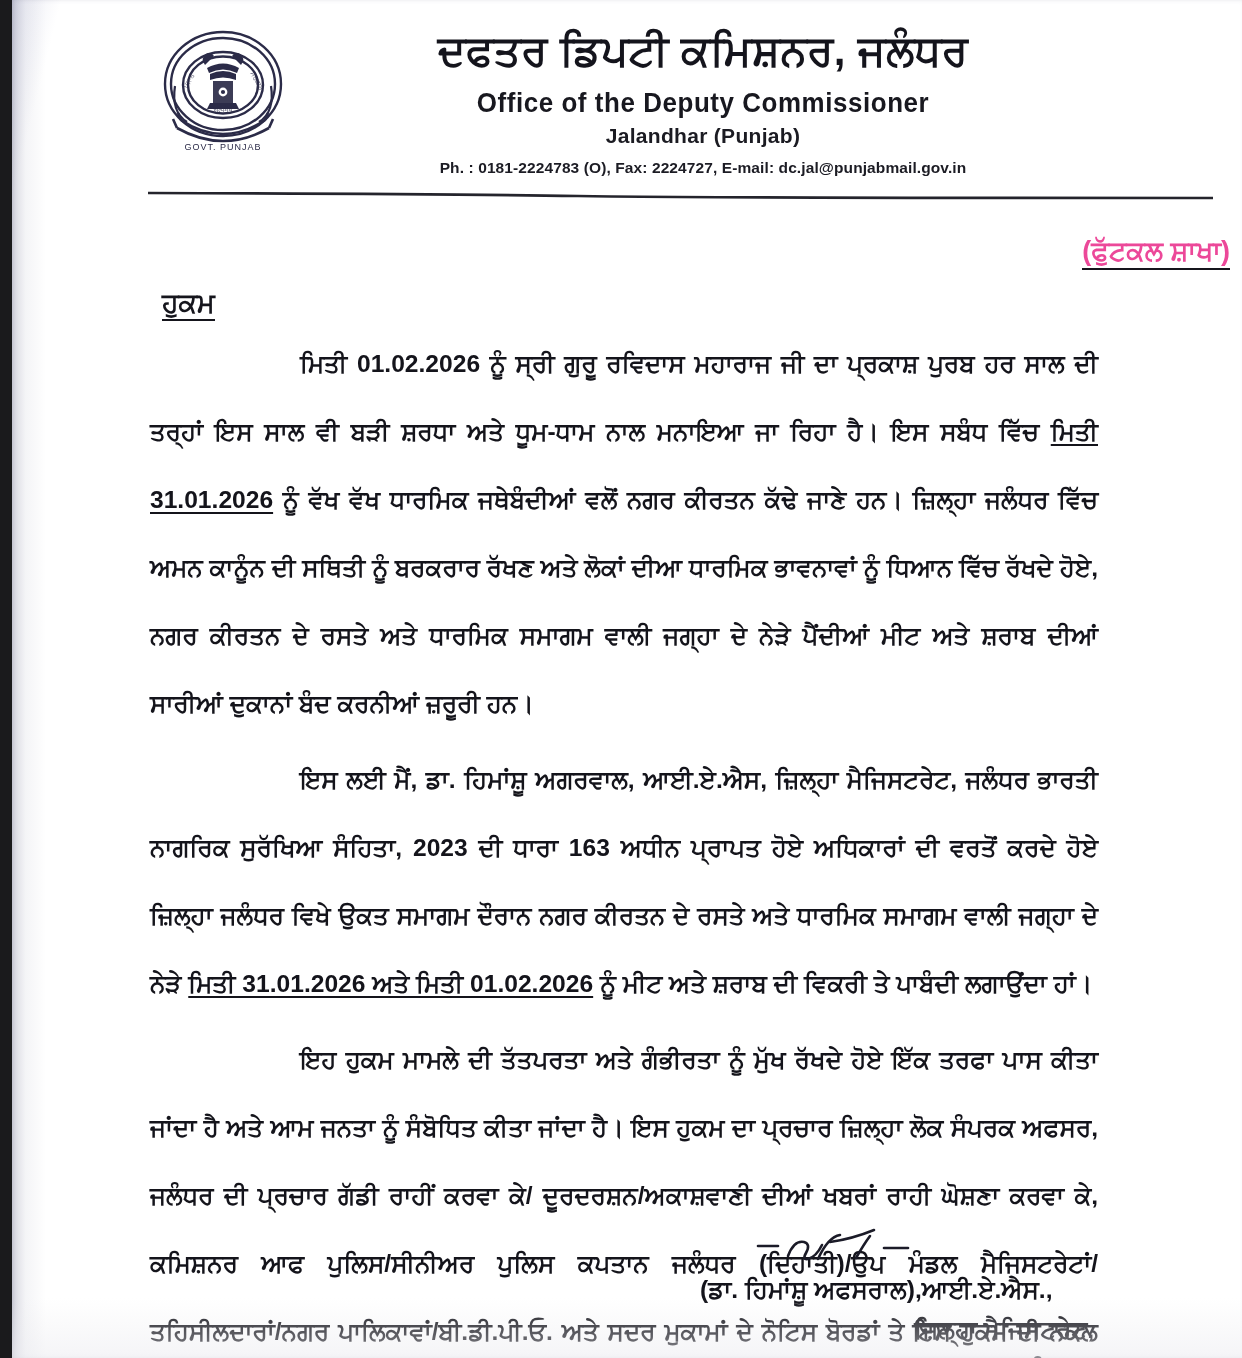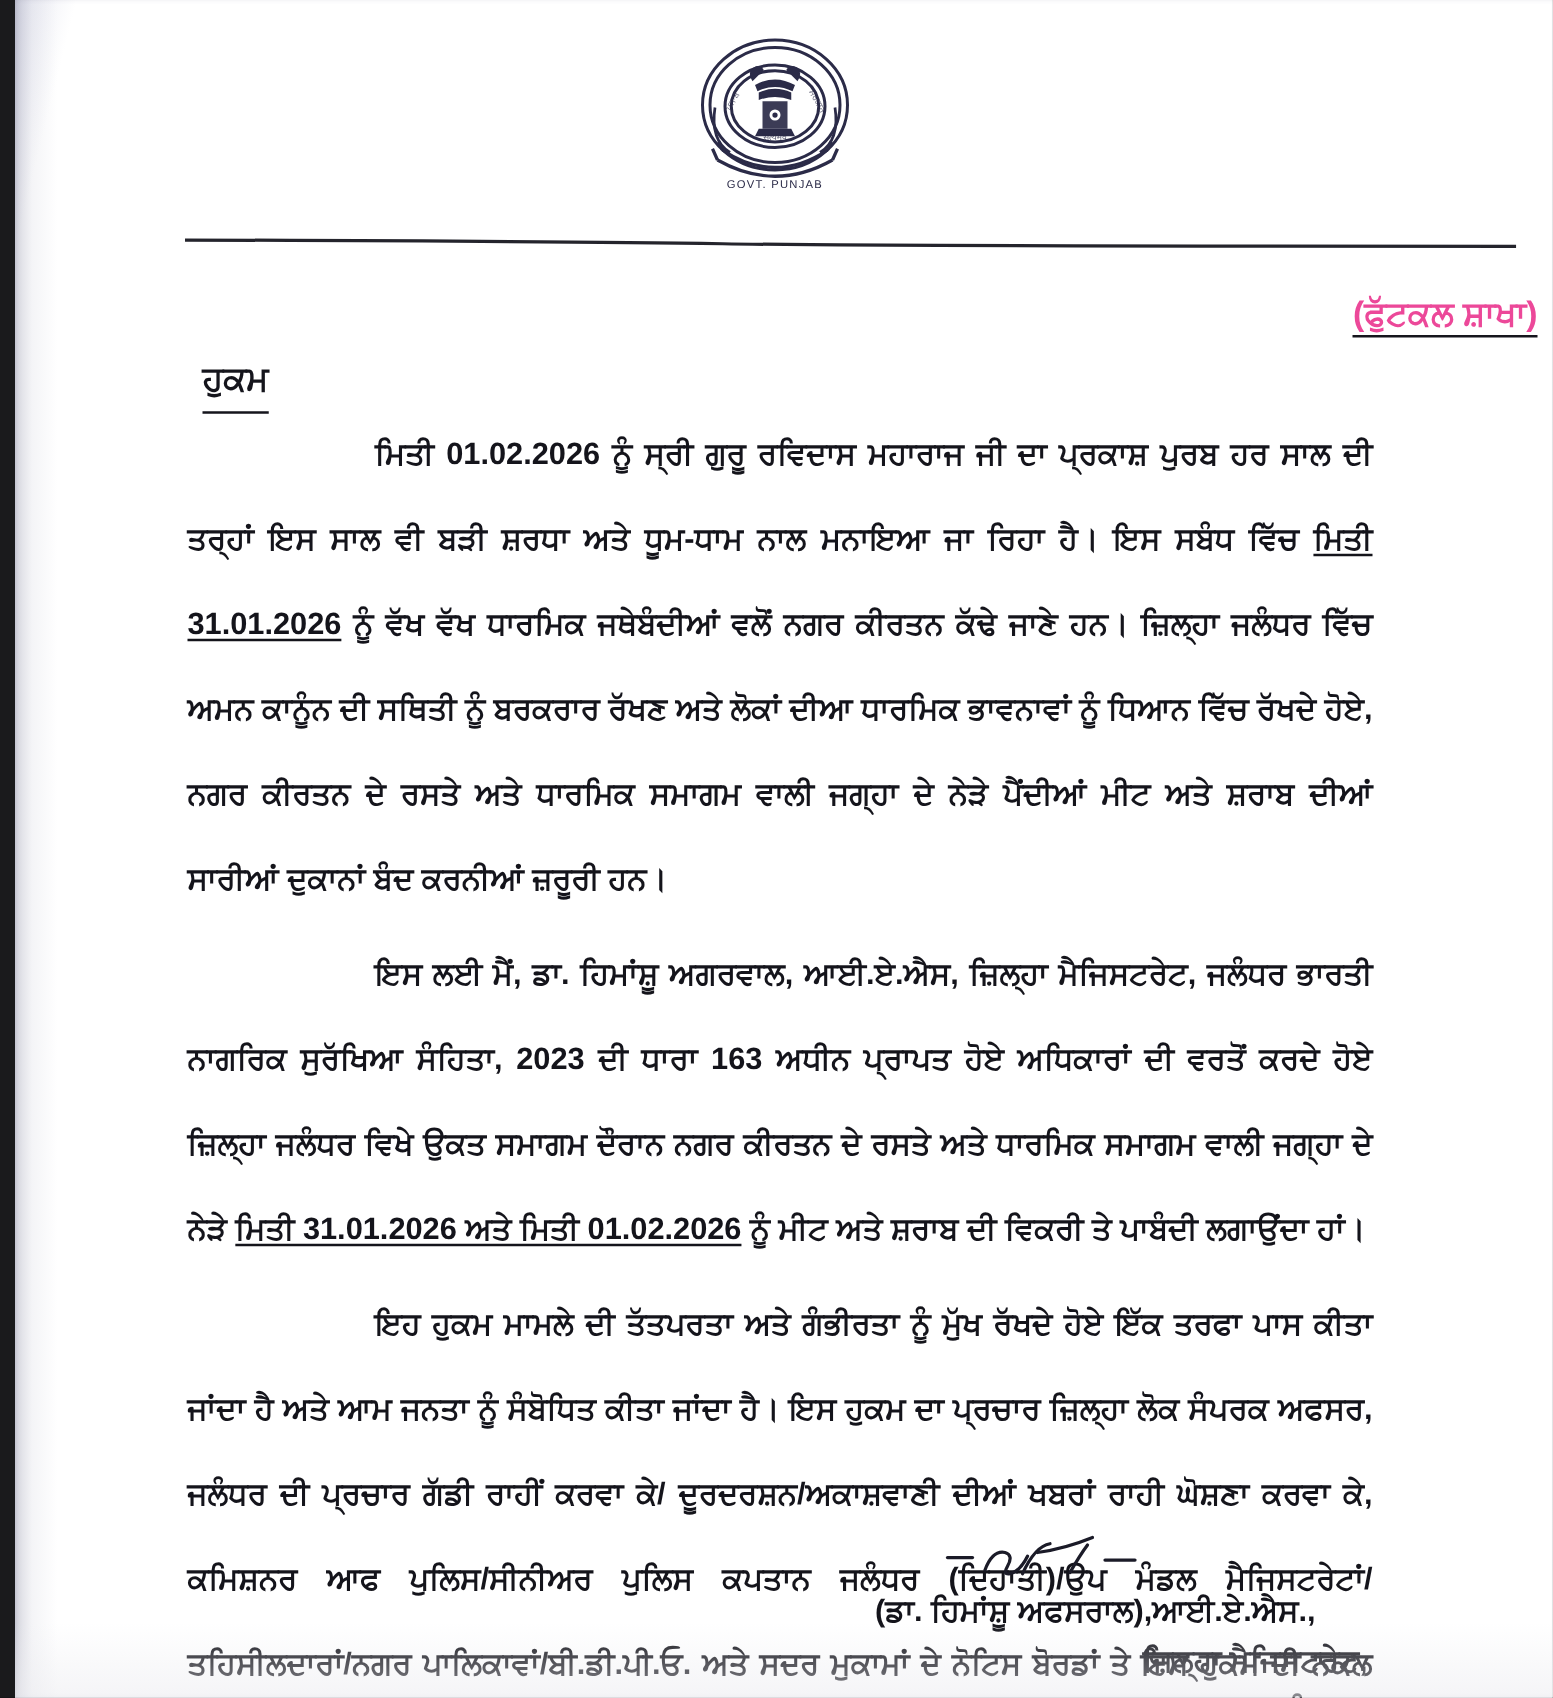--- a/index.html
+++ b/index.html
@@ -125,21 +125,21 @@
   .branch span { border-bottom: 2.5px solid #15151c; padding-bottom: 2px; }
 
   .order-head {
     position: absolute;
     left: 162px;
     top: 288px;
     font-size: 27px;
     font-weight: 700;
     color: #15151c;
   }
-  .order-head span { border-bottom: 2.5px solid #15151c; padding-bottom: 11px; margin-top: 38px; }
+  .order-head span { border-bottom: 2.5px solid #15151c; padding-bottom: 1px; margin-top: 38px; }
 
   .doc-body {
     position: absolute;
     left: 150px;
     top: 330px;
     width: 948px;
     color: #14141b;
     font-size: 24.6px;
     font-weight: 700;
     line-height: 68px;
@@ -233,20 +233,26 @@
           </g>
           <g fill="none" stroke="#2b2b48" stroke-width="2.6">
             <path d="M20 104 q46 26 92 0"></path>
             <path d="M24 96 q42 28 84 0"></path>
             <path d="M20 104 l-4 -9 M112 104 l4 -9 M24 96 l-3 -7 M108 96 l3 -7"></path>
           </g>
           <text x="66" y="126" font-size="9" text-anchor="middle" fill="#2b2b48" font-family="'Liberation Sans',sans-serif" letter-spacing="1">GOVT. PUNJAB</text>
         </svg>
       </div>
 
+      <div class="lh-text">
+        <div class="org-gurmukhi">ਦਫਤਰ ਡਿਪਟੀ ਕਮਿਸ਼ਨਰ, ਜਲੰਧਰ</div>
+        <div class="org-en">Office of the Deputy Commissioner</div>
+        <div class="org-city">Jalandhar (Punjab)</div>
+        <div class="org-contact">Ph. : 0181-2224783 (O),   Fax: 2224727,   E-mail: dc.jal@punjabmail.gov.in</div>
+      </div>
 
     </div>
   </div>
 
   <div class="rule">
     <svg viewBox="0 0 1065 10" width="1065" height="10" preserveAspectRatio="none">
       <path d="M0 3 Q300 4 430 6 T1065 8" stroke="#24242c" stroke-width="2.6" fill="none"></path>
     </svg>
   </div>
 

